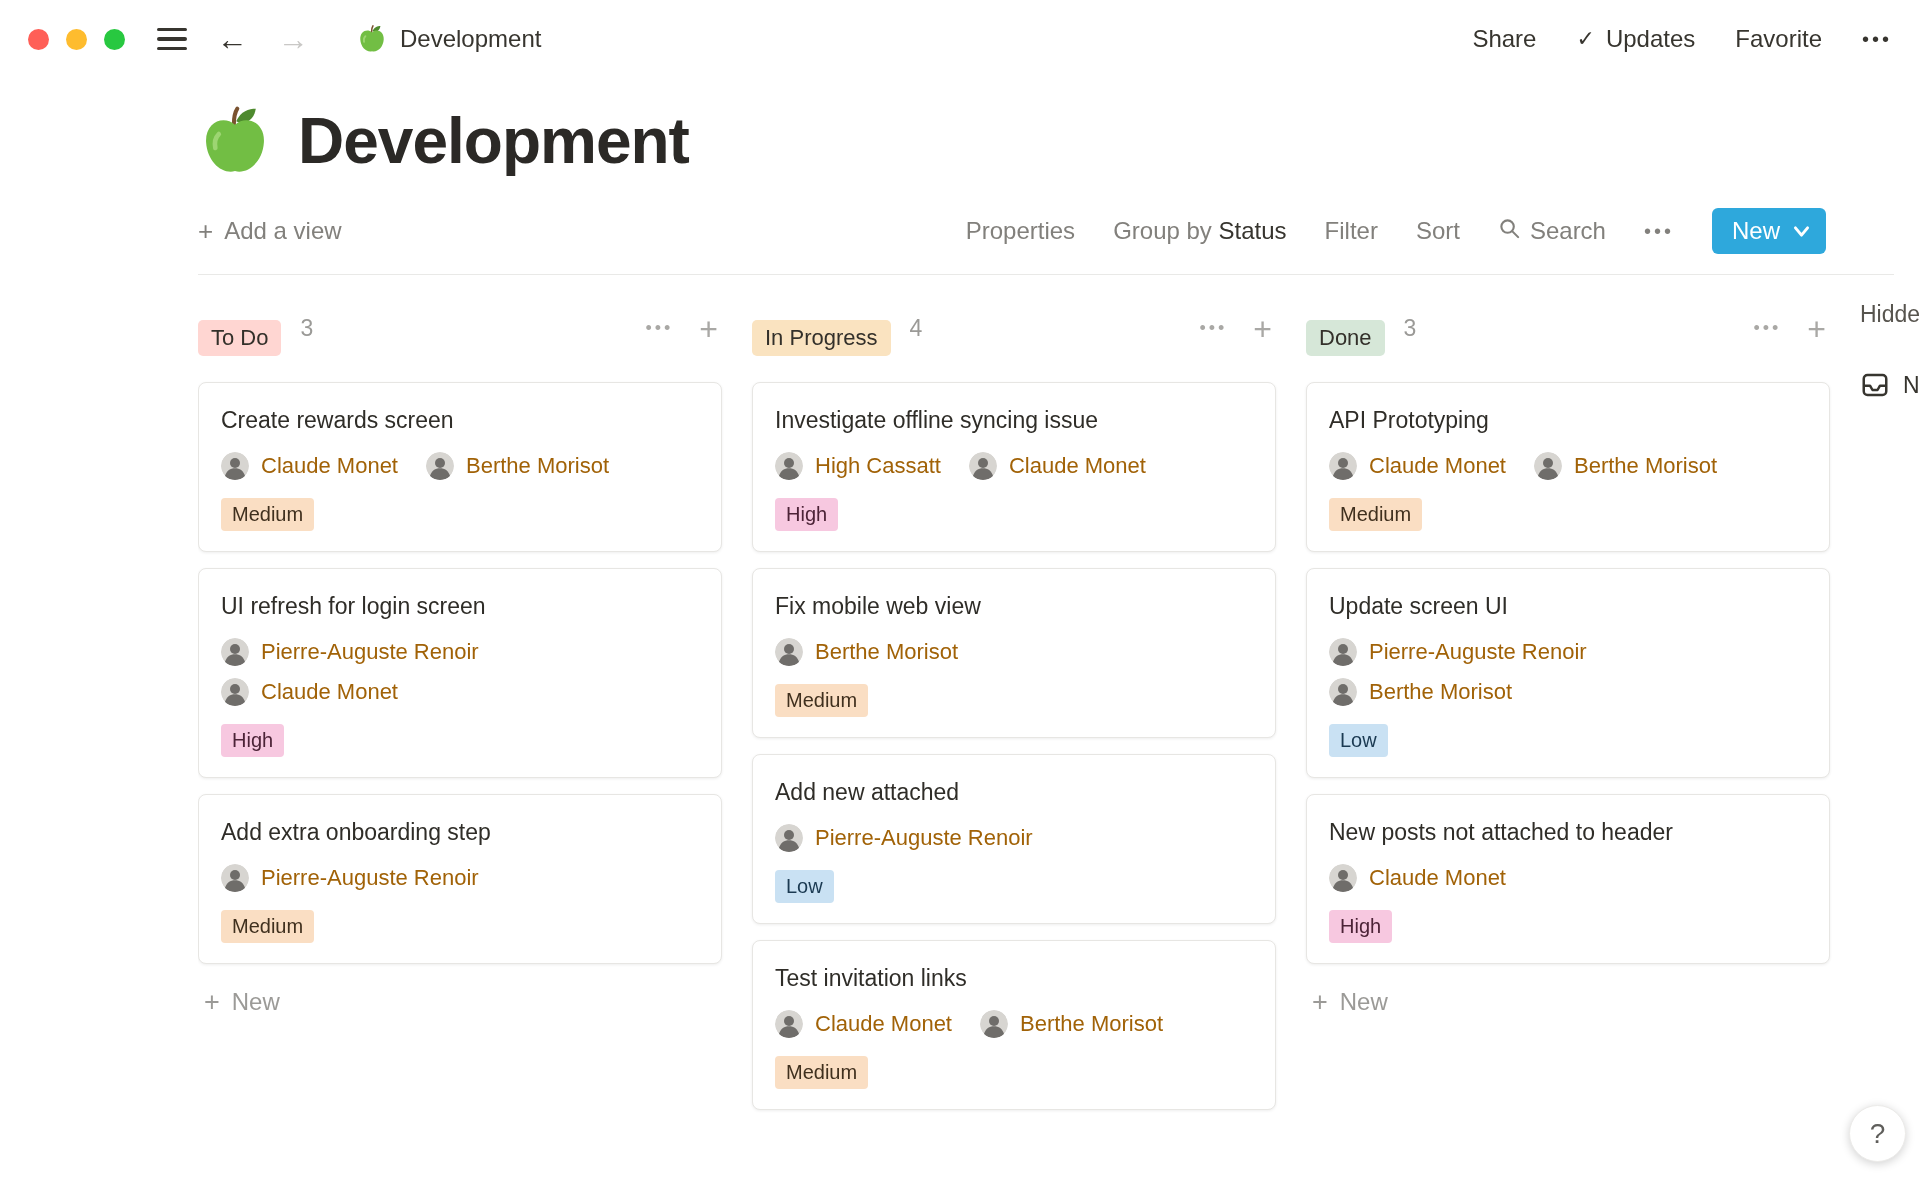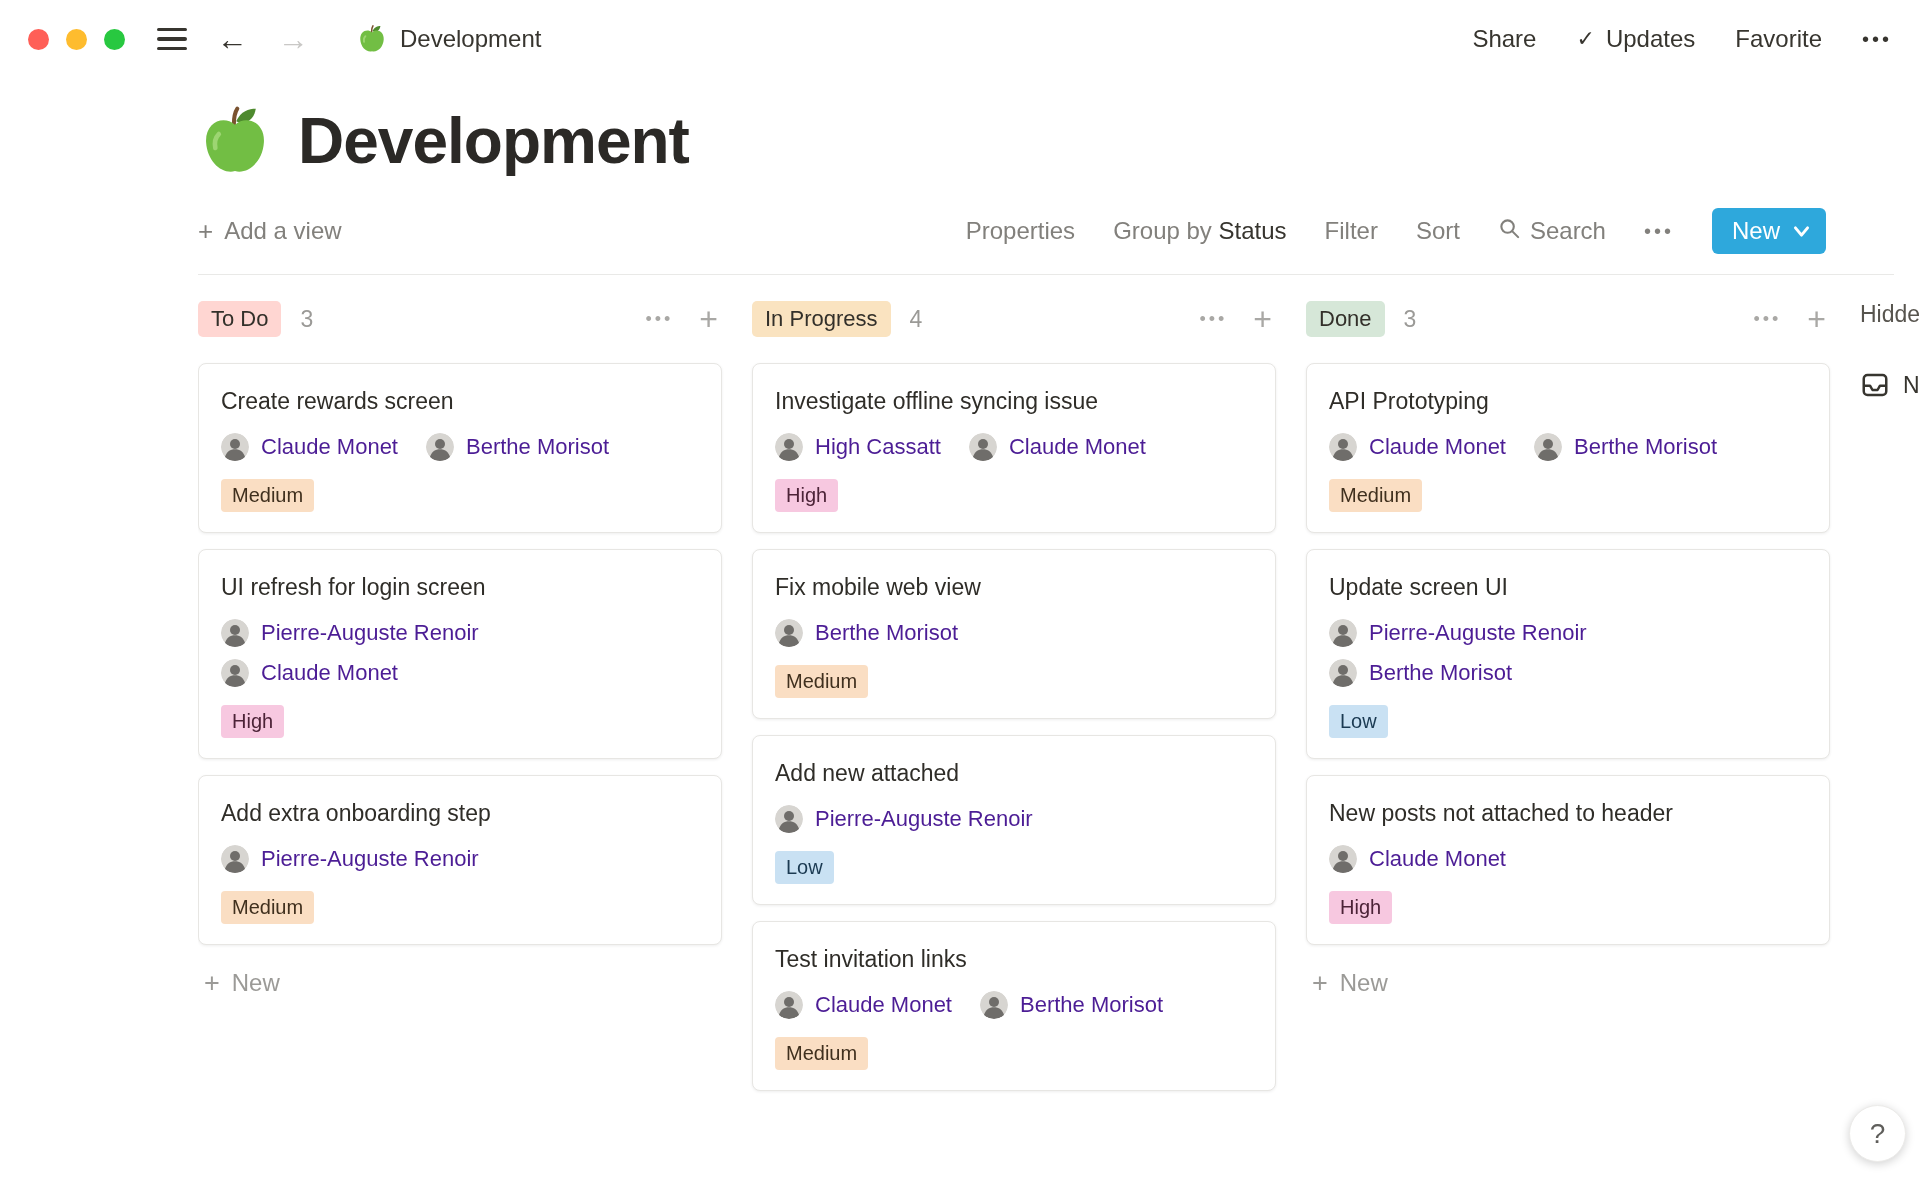--- a/index.html
+++ b/index.html
@@ -45,33 +45,33 @@
   .tb-search{ display:flex; align-items:flex-start; gap:9px; cursor:pointer; }
   .tb-dots{ font-size:20px; letter-spacing:3px; cursor:pointer; }
   .btn-new{ background:var(--accent,#2EA8DC); color:#fff; border:none; border-radius:6px;
             font-size:24px; font-weight:500; padding:9px 16px 9px 20px; display:flex; align-items:center;
             gap:13px; cursor:pointer; font-family:inherit; }
 
   
   .board{ margin-left:198px; display:flex; gap:30px; overflow:hidden; height:908px; }
   .column{ width:524px; flex:none; }
   .col-header{ padding:26px 4px 26px 0; display:flex; align-items:center; }
-  .pill{ font-size:22px; padding:5px 13px; border-radius:5px; color:#33302A; white-space:nowrap; cursor:pointer; }
+  .pill{ font-size:22px; padding:5px 13px; border-radius:5px; color:#33302A; white-space:nowrap; cursor:pointer;margin-top:19px; }
   .count{ color:#9B9A97; font-size:23px; margin-left:19px; }
   .col-actions{ margin-left:auto; display:flex; gap:26px; align-items:center; color:#A9A8A5; }
   .col-dots{ font-size:18px; letter-spacing:3px; cursor:pointer; }
   .col-plus{ font-size:32px; line-height:1; cursor:pointer; font-weight:300; }
   .cards{ display:flex; flex-direction:column; gap:16px; }
   .card{ background:#fff; border:1px solid #E7E6E3; border-radius:8px;
          box-shadow:0 1px 3px rgba(15,15,15,0.07); padding:20px 22px 20px;
          display:flex; flex-direction:column; align-items:flex-start; cursor:pointer; }
   .card-title{ font-size:23px; font-weight:400; color:#2F2D28; margin:4px 0 18px; }
   .assignees{ display:flex; flex-wrap:wrap; gap:12px 28px; }
   .assignees.stacked{ flex-direction:column; gap:12px; }
-  .assignee{ display:flex; align-items:center; gap:12px; font-size:22px; color:#4c1d95; }
+  .assignee{ display:flex; align-items:center; gap:12px; font-size:22px; color:#a16207; }
   .avatar{ width:28px; height:28px; border-radius:50%; overflow:hidden; flex:none; display:inline-block; }
   .badge{ display:inline-block; font-size:20px; padding:5px 11px; border-radius:4px; margin-top:18px; white-space:nowrap; }
   .new-row{ margin-top:24px; color:#9B9A97; font-size:24px; display:flex; gap:12px; align-items:center;
             padding-left:6px; cursor:pointer; }
   .new-row .plus{ font-size:27px; line-height:1; }
 
   
   .hidden-col{ width:300px; }
   .hidden-label{ font-size:23px; color:#57544E; white-space:nowrap; cursor:pointer; }
   .hidden-item{ margin-top:16px; display:flex; align-items:center; gap:13px; font-size:23px;

